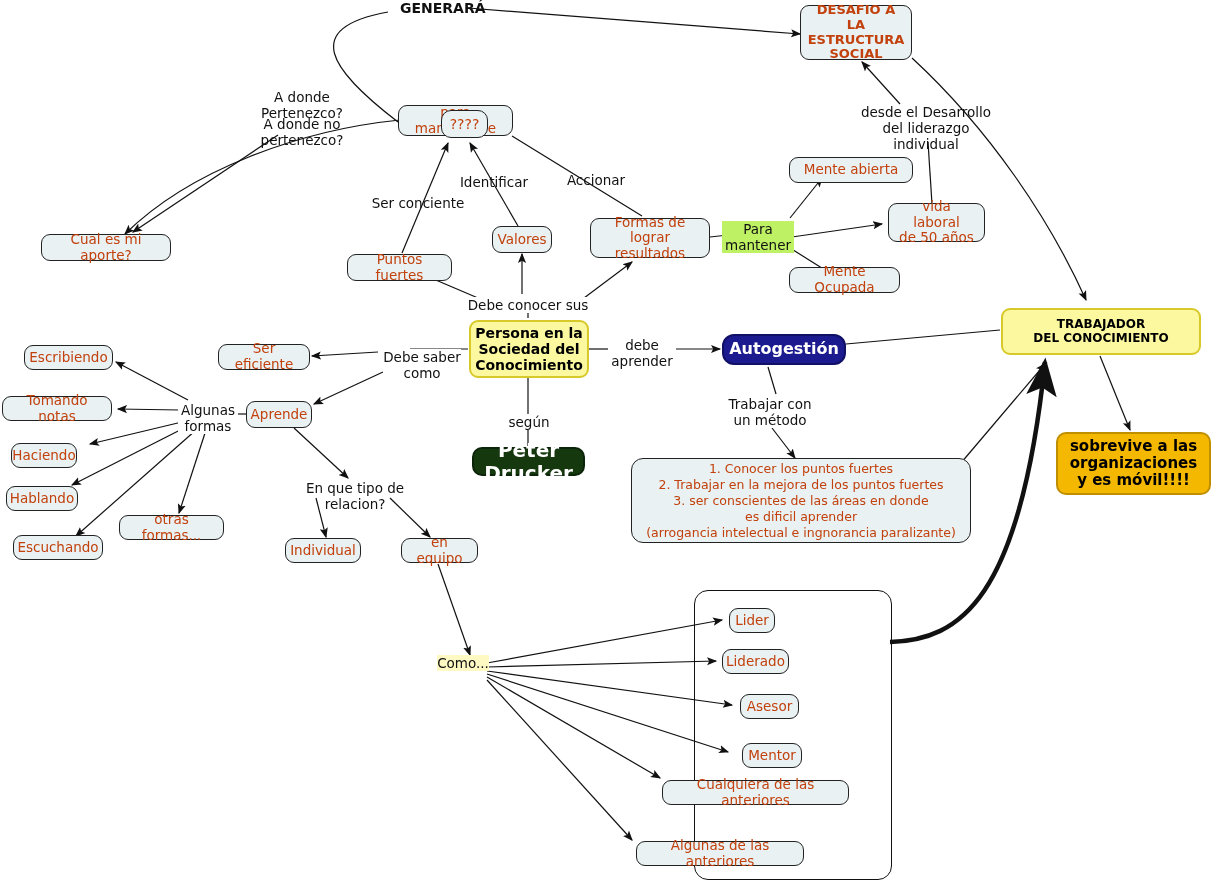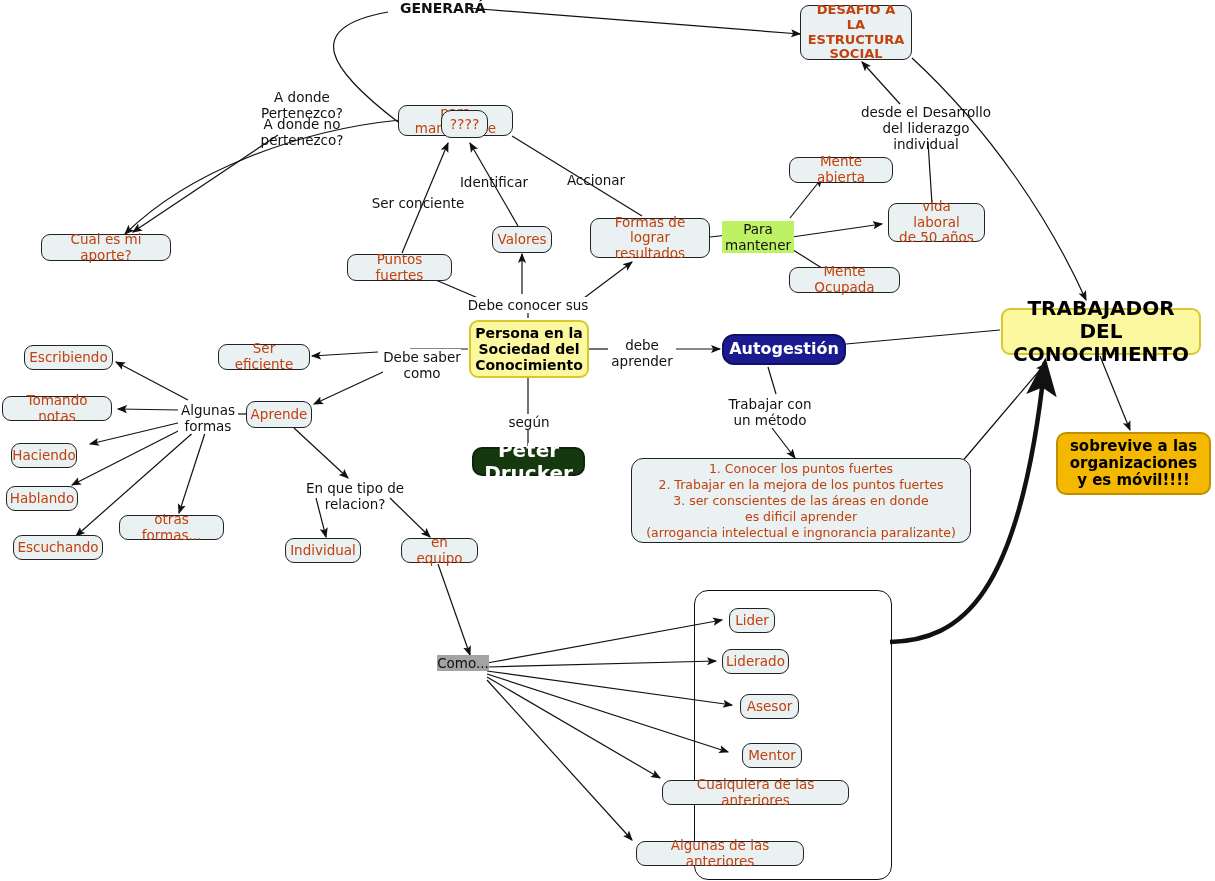--- a/index.html
+++ b/index.html
@@ -147,34 +147,34 @@
 
   <div class="node" style="left:41px;top:234px;width:130px;height:27px;">Cual es mi aporte?</div>
 
   <div class="node" style="left:347px;top:254px;width:105px;height:27px;">Puntos fuertes</div>
 
   <div class="node" style="left:492px;top:226px;width:60px;height:27px;">Valores</div>
 
   <div class="node" style="left:590px;top:218px;width:120px;height:40px;">Formas de lograr
 resultados</div>
 
-  <div class="node" style="left:789px;top:157px;width:104px;height:26px;">Mente abierta</div>
+  <div class="node" style="left:789px;top:157px;width:124px;height:26px;">Mente abierta</div>
 
   <div class="node" style="left:888px;top:203px;width:97px;height:39px;">vida laboral
 de 50 años</div>
 
   <div class="node" style="left:789px;top:267px;width:111px;height:26px;">Mente Ocupada</div>
 
   <div class="node yellow" style="left:469px;top:320px;width:120px;height:58px;">Persona en la
 Sociedad del
 Conocimiento</div>
 
   <div class="node navy" style="left:722px;top:334px;width:124px;height:31px;">Autogestión</div>
 
-  <div class="node yellow" style="left:1001px;top:308px;width:200px;height:47px;font-size:20px;">TRABAJADOR
+  <div class="node yellow" style="left:1001px;top:308px;width:200px;height:47px;font-size:12px;">TRABAJADOR
 DEL CONOCIMIENTO</div>
 
   <div class="node orange" style="left:1056px;top:432px;width:155px;height:63px;">sobrevive a las
 organizaciones
 y es móvil!!!!</div>
 
   <div class="node green" style="left:472px;top:447px;width:113px;height:29px;">Peter Drucker</div>
 
   <div class="node plainbox" style="left:631px;top:458px;width:340px;height:85px;font-size:12.5px;">1. Conocer los puntos fuertes
 2. Trabajar en la mejora de los puntos fuertes
@@ -245,15 +245,15 @@
   <div class="label" style="left:503px;top:414px;width:52px;background:#fff;">según</div>
 
   <div class="label" style="left:383px;top:349px;width:78px;background:#fff;">Debe saber
 como</div>
 
   <div class="label" style="left:178px;top:402px;width:60px;background:#fff;">Algunas
 formas</div>
 
   <div class="label" style="left:276px;top:480px;width:158px;">En que tipo de relacion?</div>
 
-  <div class="label" style="left:437px;top:655px;width:52px;background:#a3a3a3;">Como...</div>
+  <div class="label" style="left:437px;top:655px;width:52px;background:#fef9c3;">Como...</div>
 
 </div>
 
 </body></html>

